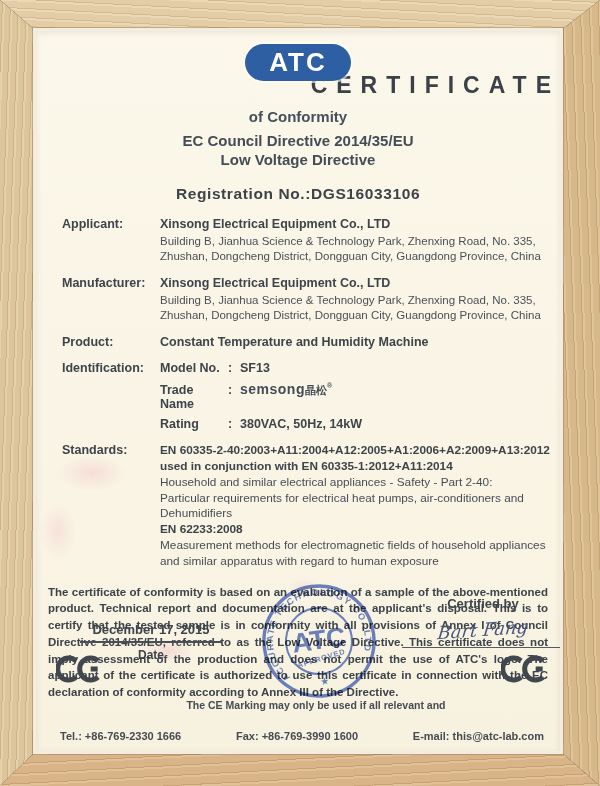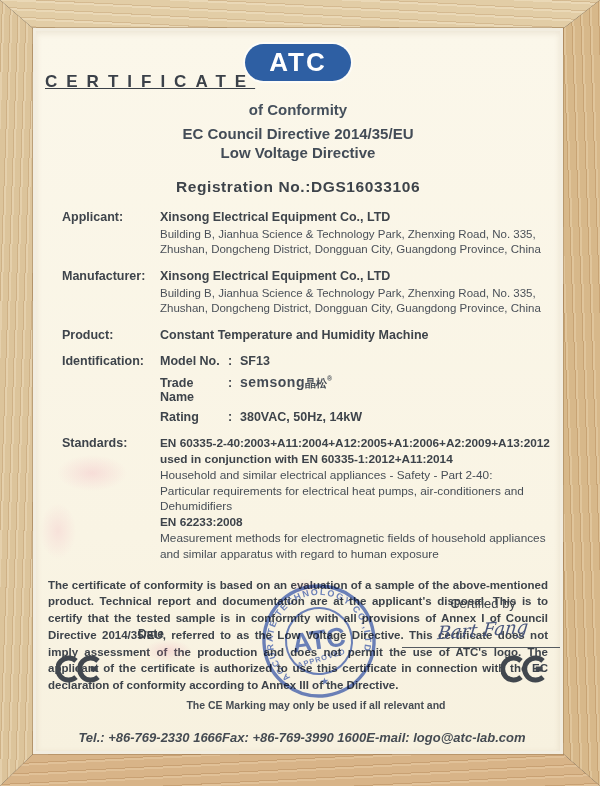--- a/index.html
+++ b/index.html
@@ -62,22 +62,22 @@
   .logo-row{display:flex;justify-content:center;margin-top:13px;position:relative;z-index:3;}
   .atc-pill{
     width:106px;height:37px;border-radius:19px;
     background:#2e5fa3;color:#ffffff;
     display:flex;align-items:center;justify-content:center;
     font-size:26px;font-weight:bold;letter-spacing:2px;
     box-shadow:0 0 0 2px rgba(255,255,255,.6);
   }
   .cert-title{
     position:relative;z-index:1;margin:-9px 0 0 0;
-    text-align:left;font-size:17px;font-weight:bold;
-    letter-spacing:9px;text-indent:9px;color:#3b4149;text-decoration:underline;
+    text-align:right;font-size:23px;font-weight:bold;
+    letter-spacing:9px;text-indent:9px;color:#3b4149;
   }
   .subtitle{margin-top:9px;text-align:center;font-size:15px;font-weight:bold;color:#45505c;}
   .directive{text-align:center;font-size:15px;font-weight:bold;line-height:1.25;color:#434c57;}
   .directive.first{margin-top:7px;}
   .registration{margin-top:15px;text-align:center;font-size:15.5px;font-weight:bold;letter-spacing:.6px;color:#3d434a;}
 
   
   .info{margin-top:14px;padding:0 8px 0 26px;}
   .info-row{display:grid;grid-template-columns:98px 1fr;column-gap:0;margin-bottom:12px;}
   .info-label{font-size:12.5px;font-weight:bold;}
@@ -97,40 +97,40 @@
   
   .declaration{
     margin:14px 0 0 0;padding:0 12px;
     text-align:justify;font-size:11.5px;font-weight:bold;
     line-height:1.46;color:#3d434a;
   }
 
   
   .stamp{position:absolute;left:223px;top:550px;opacity:.82;mix-blend-mode:multiply;z-index:4;}
   .certify{position:absolute;left:366px;top:565px;width:162px;text-align:center;}
-  .certify-label{font-size:13px;font-weight:normal;}
+  .certify-label{font-size:13px;font-weight:bold;}
   .signature{
     height:36px;display:flex;align-items:center;justify-content:center;
     font-family:"DejaVu Serif", serif;font-style:italic;
     font-size:18px;color:#49567d;transform:rotate(-4deg) skewX(-10deg);
   }
   .sig-line{border-top:1.5px solid #555a60;}
   .date-block{position:absolute;left:44px;top:591px;width:142px;text-align:center;}
   .date-value{font-size:13px;font-weight:bold;padding-bottom:4px;border-bottom:2px solid #4a4f55;}
   .date-label{margin-top:5px;font-size:12px;font-weight:bold;text-align:center;}
   .ce-mark{position:absolute;color:#41474e;}
   .ce-left{left:20px;top:622px;}
   .ce-right{left:465px;top:622px;}
   .ce-note{position:absolute;left:100px;top:641px;width:360px;text-align:center;
     font-size:10.5px;font-weight:bold;line-height:1.35;color:#464c53;margin-top:26px;}
   .issuer-address{position:absolute;left:10px;top:667px;width:506px;
     font-size:11.2px;font-weight:bold;line-height:1.35;color:#40464d;}
   .contacts{position:absolute;left:0;right:0;top:699px;display:flex;
-    justify-content:center;padding:0 16px 0 24px;
-    font-size:13px;font-weight:bold;color:#454b52;font-style:italic;}
+    justify-content:space-between;padding:0 16px 0 24px;
+    font-size:11px;font-weight:bold;color:#454b52;}
 </style>
 </head>
 <body>
 
 <div class="scene">
   <div class="frame-side frame-top"></div>
   <div class="frame-side frame-bottom"></div>
   <div class="frame-side frame-left"></div>
   <div class="frame-side frame-right"></div>
 
@@ -217,20 +217,21 @@
       </g>
     </svg>
 
     <div class="certify">
       <div class="certify-label">Certified by</div>
       <div class="signature">Bart Fang</div>
       <div class="sig-line"></div>
     </div>
 
     <div class="date-block">
+      <div class="date-value">December 17, 2015</div>
       <div class="date-label">Date</div>
     </div>
 
     <svg class="ce-mark ce-left" width="50" height="32" viewBox="0 0 150 84">
       <g fill="none" stroke="currentColor" stroke-width="15">
         <path d="M 60.1,17.5 A 33,33 0 1 0 60.1,66.5"></path>
         <path d="M 126.1,17.5 A 33,33 0 1 0 126.1,66.5"></path>
         <path d="M 104,42 L 125,42"></path>
       </g>
     </svg>
@@ -243,17 +244,17 @@
     </svg>
 
     <div class="ce-note">
       <div>The CE Marking may only be used if all relevant and</div>
     </div>
 
 
     <div class="contacts">
       <span>Tel.: +86-769-2330 1666</span>
       <span>Fax: +86-769-3990 1600</span>
-      <span>E-mail: logo@atc-lab.com</span>
+      <span>E-mail: this@atc-lab.com</span>
     </div>
 
   </div>
 </div>
 
 </body></html>

